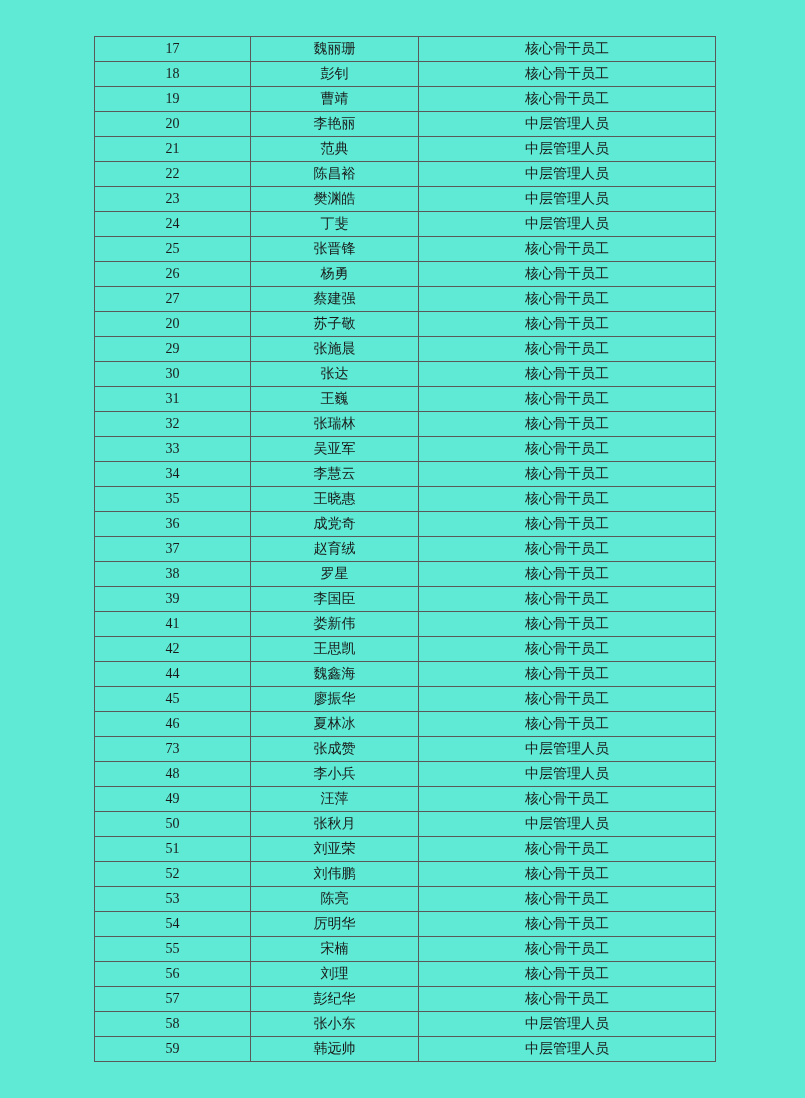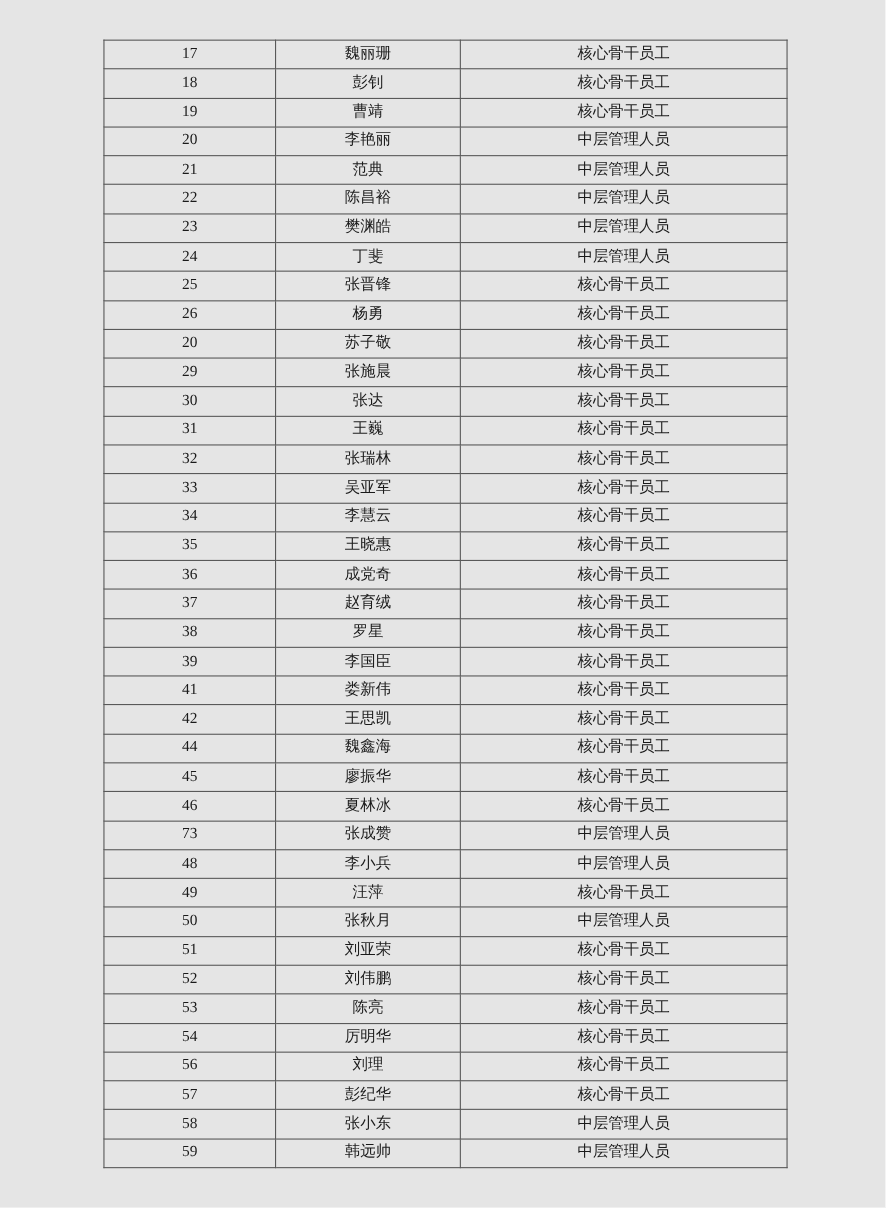--- a/index.html
+++ b/index.html
@@ -4,21 +4,21 @@
 <style>
   html, body {
     margin: 0;
     padding: 0;
     background: #ffffff;
   }
   .page {
     position: relative;
     width: 805px;
     height: 1098px;
-    background: #e5e5e5;
+    background: #5eead4;
     font-family: "Liberation Serif", "DejaVu Serif", serif;
     overflow: hidden;
   }
   table.emp-table {
     position: absolute;
     left: 94px;
     top: 36px;
     width: 621px;
     height: 1026px;
     border-collapse: collapse;
@@ -97,20 +97,25 @@
     <td>25</td>
     <td>张晋锋</td>
     <td>核心骨干员工</td>
   </tr>
         <tr>
     <td>26</td>
     <td>杨勇</td>
     <td>核心骨干员工</td>
   </tr>
         <tr>
+    <td>27</td>
+    <td>蔡建强</td>
+    <td>核心骨干员工</td>
+  </tr>
+        <tr>
     <td>20</td>
     <td>苏子敬</td>
     <td>核心骨干员工</td>
   </tr>
         <tr>
     <td>29</td>
     <td>张施晨</td>
     <td>核心骨干员工</td>
   </tr>
         <tr>
@@ -219,20 +224,25 @@
     <td>核心骨干员工</td>
   </tr>
         <tr>
     <td>53</td>
     <td>陈亮</td>
     <td>核心骨干员工</td>
   </tr>
         <tr>
     <td>54</td>
     <td>厉明华</td>
+    <td>核心骨干员工</td>
+  </tr>
+        <tr>
+    <td>55</td>
+    <td>宋楠</td>
     <td>核心骨干员工</td>
   </tr>
         <tr>
     <td>56</td>
     <td>刘理</td>
     <td>核心骨干员工</td>
   </tr>
         <tr>
     <td>57</td>
     <td>彭纪华</td>

